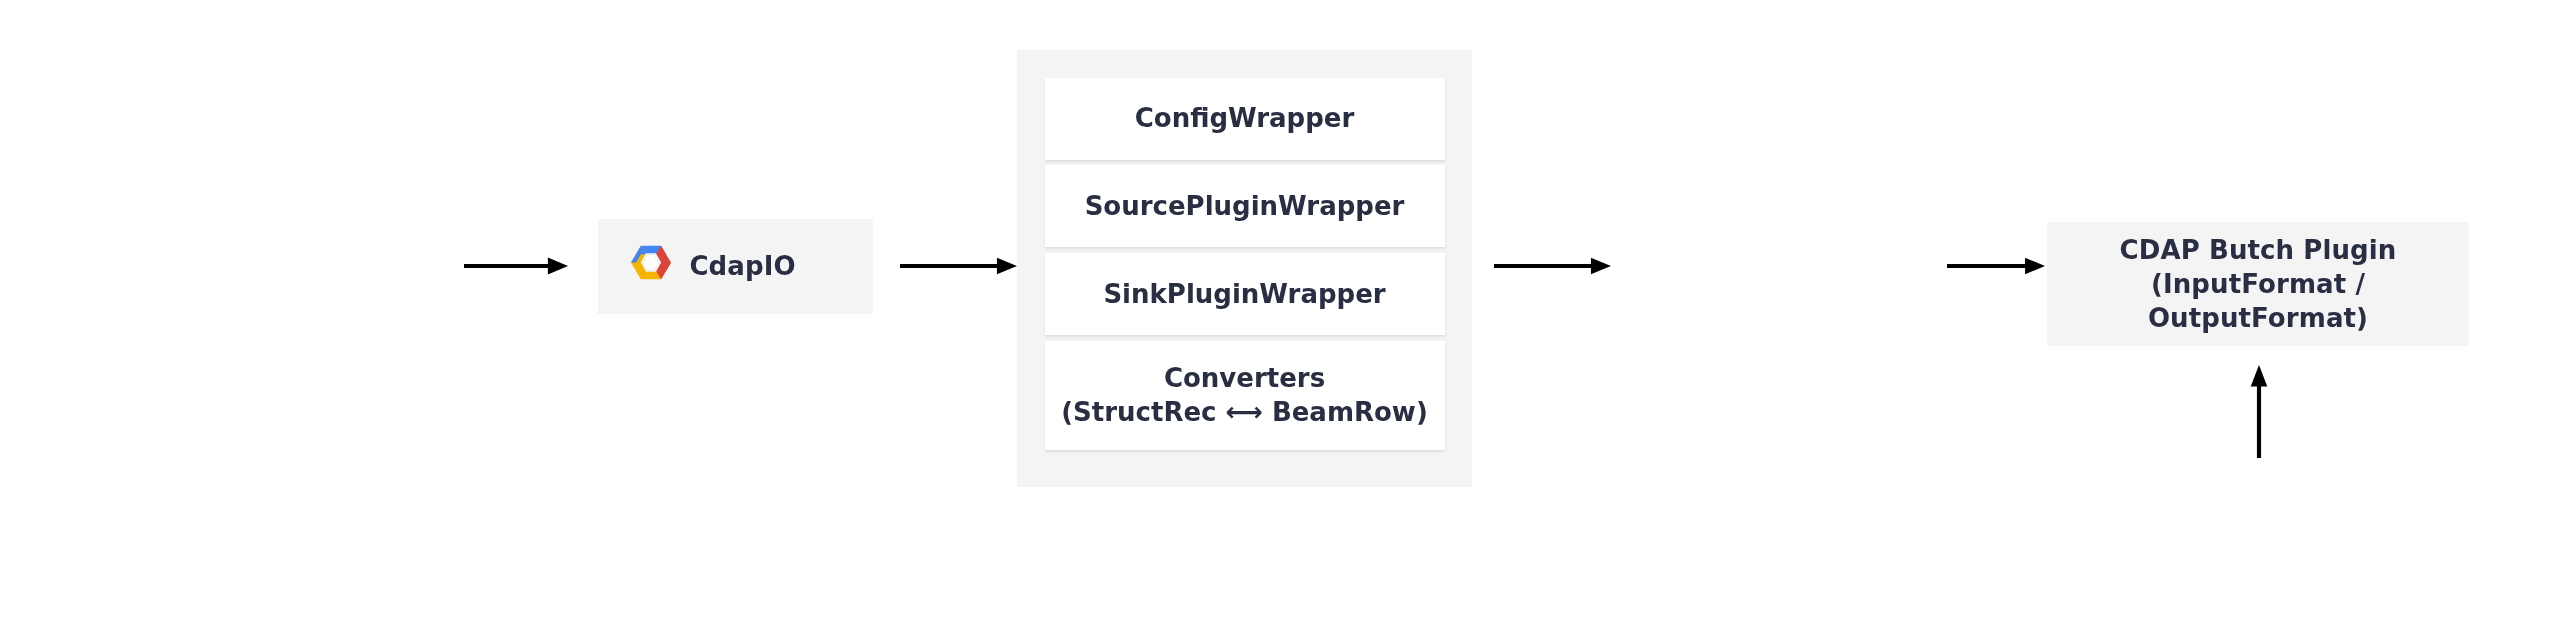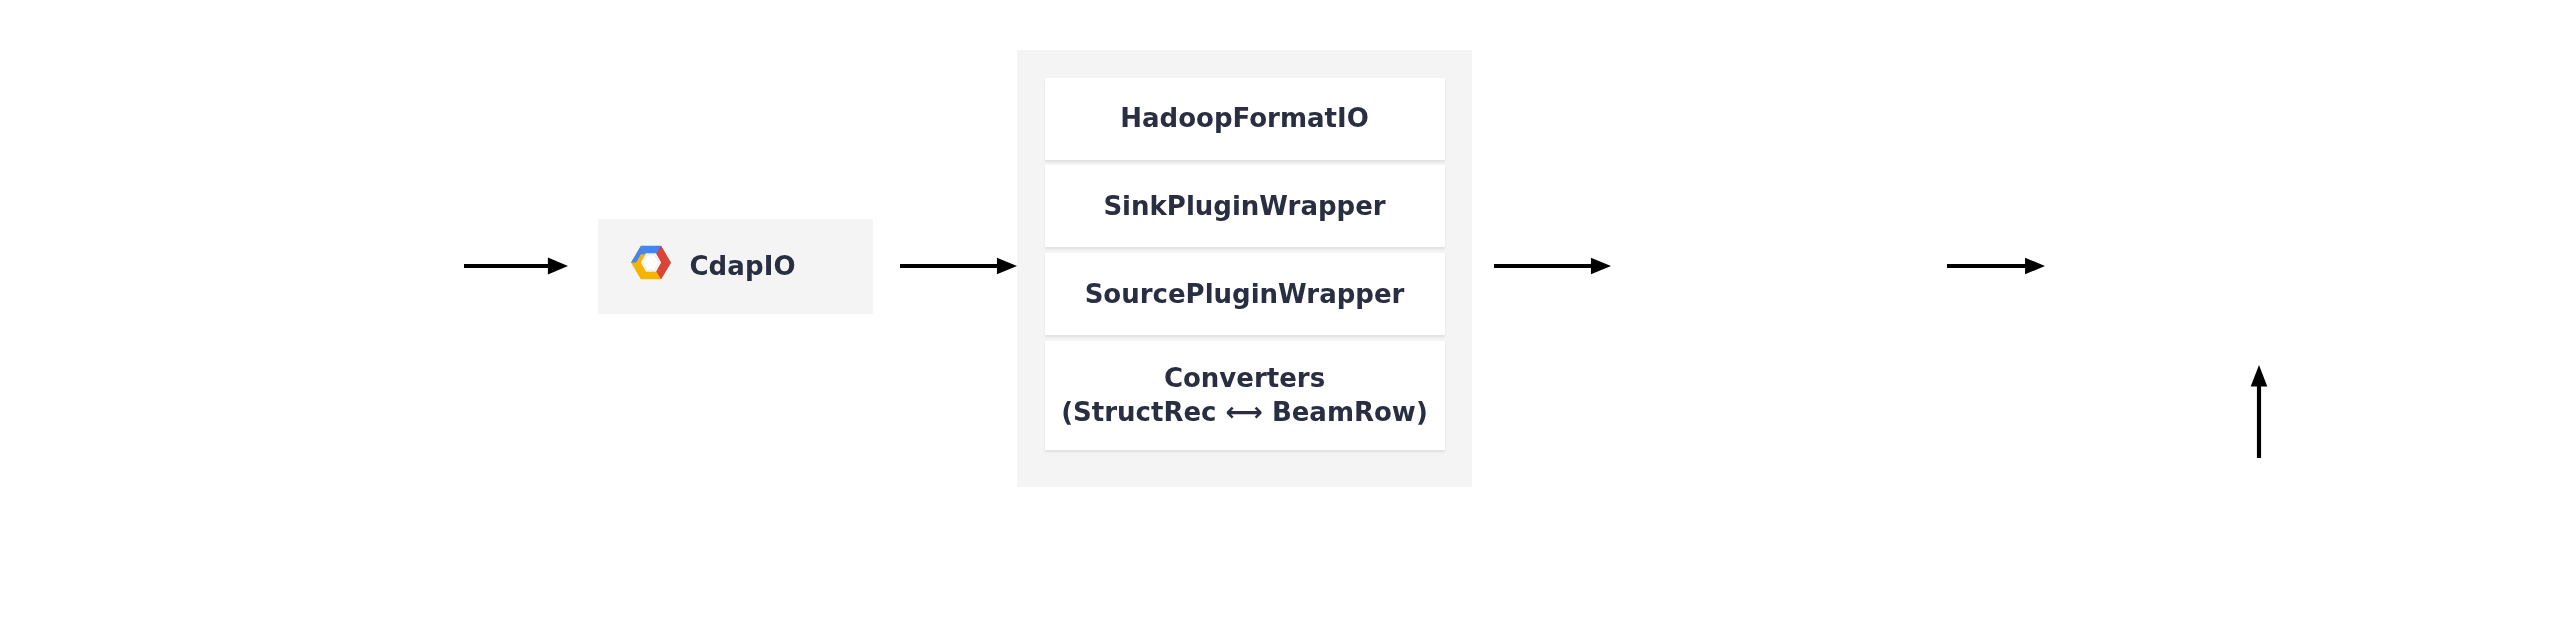--- a/index.html
+++ b/index.html
@@ -113,29 +113,29 @@
   <div class="arrow" style="left:900px; top:255px;">
     <svg width="117" height="22" viewBox="0 0 140 26">
       <line x1="0" y1="13" x2="120" y2="13" stroke="#000000" stroke-width="5"></line>
       <polygon points="116,3 140,13 116,23" fill="#000000"></polygon>
     </svg>
   </div>
 
   <div class="group-box" style="left:1017px; top:50px; width:455px; height:437px;">
 
     <div class="card" style="height:82px;">
-      <span class="card-label">HadoopFormatIO</span>
+      <span class="card-label">ConfigWrapper</span>
+    </div>
+
+    <div class="card" style="height:82px;">
+      <span class="card-label">SourcePluginWrapper</span>
     </div>
 
     <div class="card" style="height:82px;">
       <span class="card-label">SinkPluginWrapper</span>
-    </div>
-
-    <div class="card" style="height:82px;">
-      <span class="card-label">SourcePluginWrapper</span>
     </div>
 
     <div class="card" style="height:109px;">
       <span class="card-label">Converters
 (StructRec ⟷ BeamRow)</span>
     </div>
 
   </div>
 
   <div class="arrow" style="left:1494px; top:255px;">
@@ -146,20 +146,24 @@
   </div>
 
 
   <div class="arrow" style="left:1947px; top:255px;">
     <svg width="98" height="22" viewBox="0 0 118 26">
       <line x1="0" y1="13" x2="98" y2="13" stroke="#000000" stroke-width="5"></line>
       <polygon points="94,3 118,13 94,23" fill="#000000"></polygon>
     </svg>
   </div>
 
+  <div class="node" style="left:2047px; top:222px; width:422px; height:124px;">
+    <span class="node-label">CDAP Butch Plugin
+(InputFormat / OutputFormat)</span>
+  </div>
 
   <div class="arrow" style="left:2248px; top:365px;">
     <svg width="22" height="93" viewBox="0 0 26 112">
       <line x1="13" y1="112" x2="13" y2="22" stroke="#000000" stroke-width="5"></line>
       <polygon points="3,26 13,0 23,26" fill="#000000"></polygon>
     </svg>
   </div>
 
 
 </div>

